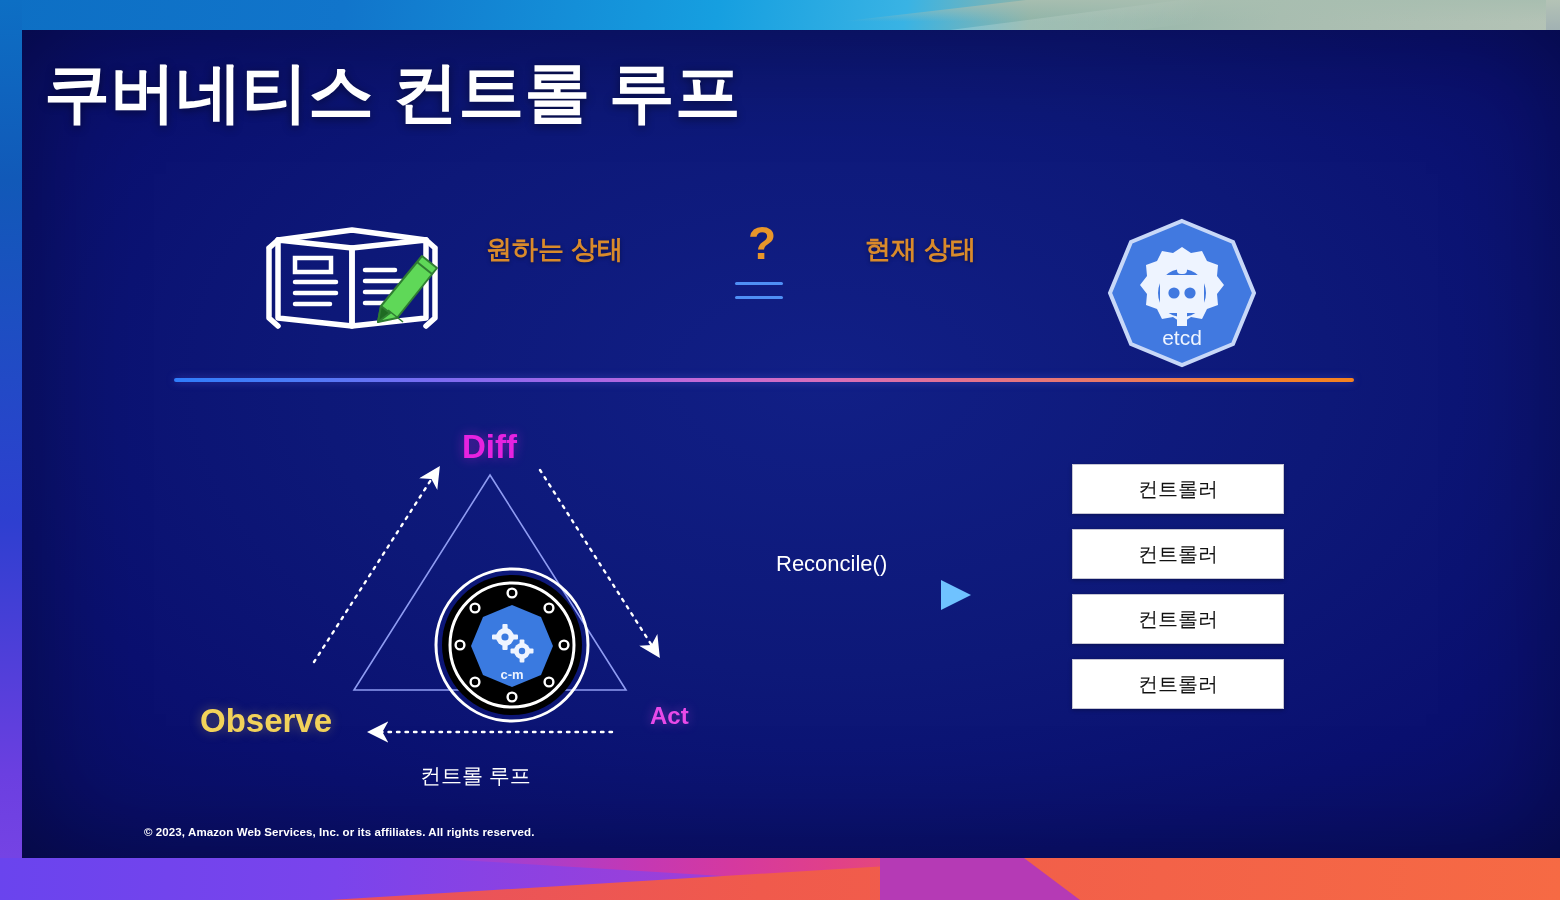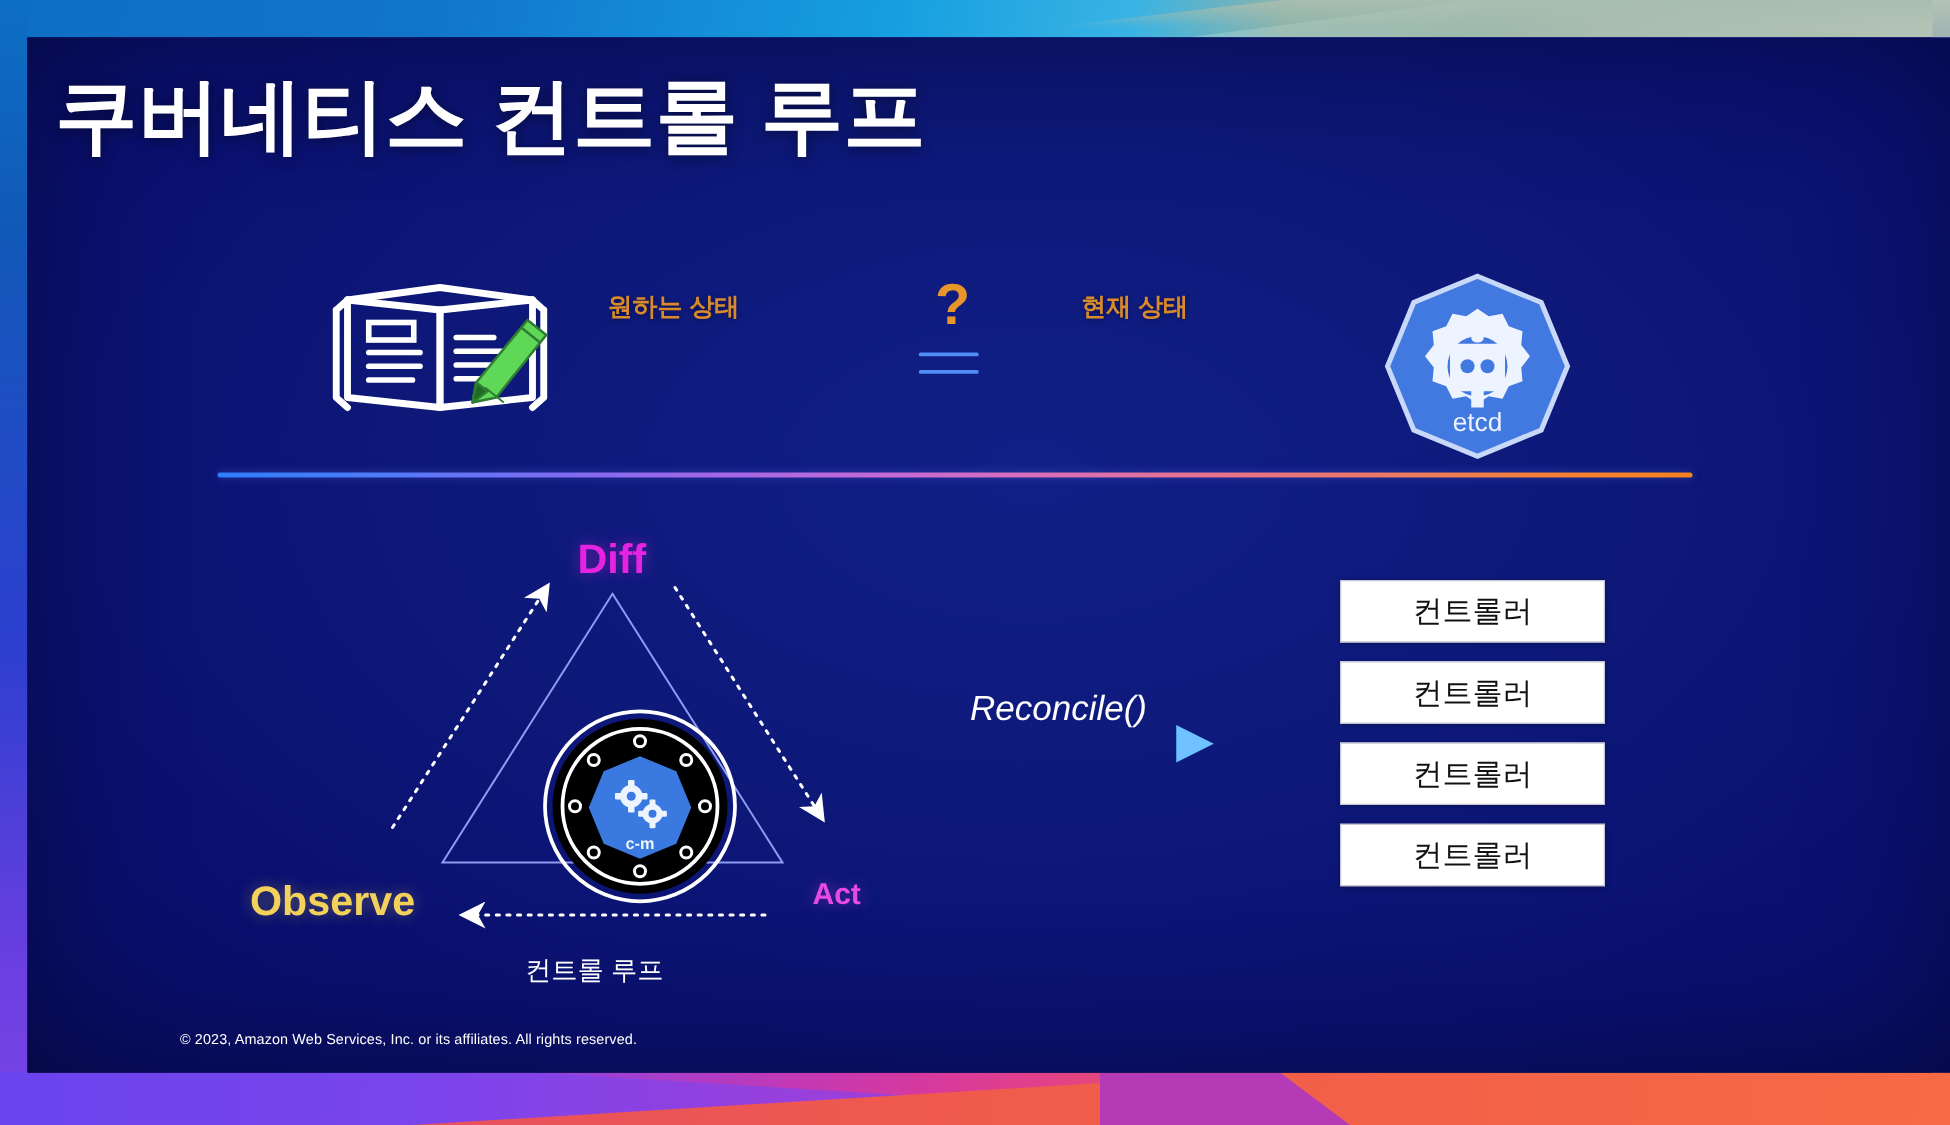--- a/index.html
+++ b/index.html
@@ -110,21 +110,21 @@
     text-shadow: 0 2px 10px rgba(0,0,0,.45);
   }
 
   
   .state-row { position: absolute; left: 0; top: 0; width: 100%; height: 100%; }
 
   .book-icon { position: absolute; left: 242px; top: 188px; }
 
   .state-label {
     position: absolute;
-    font-size: 20px;
+    font-size: 26px;
     font-weight: 700;
     color: #d98a2b;
     white-space: nowrap;
     text-shadow: 0 1px 4px rgba(0,0,0,.4);
   }
   .spec-label { left: 464px; top: 202px; }
   .status-label { left: 843px; top: 202px; }
 
   .state-value {
     position: absolute;
@@ -196,50 +196,50 @@
     position: absolute; left: 398px; top: 732px;
     font-size: 21px; font-weight: 400; color: #ffffff;
     white-space: nowrap;
   }
 
   .cm-badge { position: absolute; left: 410px; top: 535px; }
 
   
   .reconcile-text {
     position: absolute; left: 754px; top: 521px;
-    font-size: 28px; color: #ffffff; white-space: nowrap; font-style: italic;
+    font-size: 22px; color: #ffffff; white-space: nowrap;
   }
 
   
   .ctrl-col {
     position: absolute;
     left: 1050px; top: 434px;
     width: 212px;
     display: flex;
     flex-direction: column;
     gap: 15px;
   }
   .ctrl-box {
     height: 48px;
     background: #ffffff;
     border: 1px solid #c6c6d4;
     display: flex;
     align-items: center;
     justify-content: center;
-    font-size: 24px;
+    font-size: 20px;
     font-weight: 400;
     color: #111111;
     box-shadow: 0 1px 4px rgba(0,0,0,.3);
   }
 
   
   .footer-logo { position: absolute; left: 22px; top: 782px; margin-top: 47px; }
   .footer-copy {
     position: absolute; left: 122px; top: 796px;
-    font-size: 11.5px; font-weight: 400; color: #ffffff;
+    font-size: 11.5px; font-weight: 700; color: #ffffff;
     white-space: nowrap; letter-spacing: .1px; text-align: right;
   }
 </style>
 </head>
 <body>
 
 <div class="slide">
 
   <div class="deco-top"></div>
   <div class="deco-top-sliver"></div>

